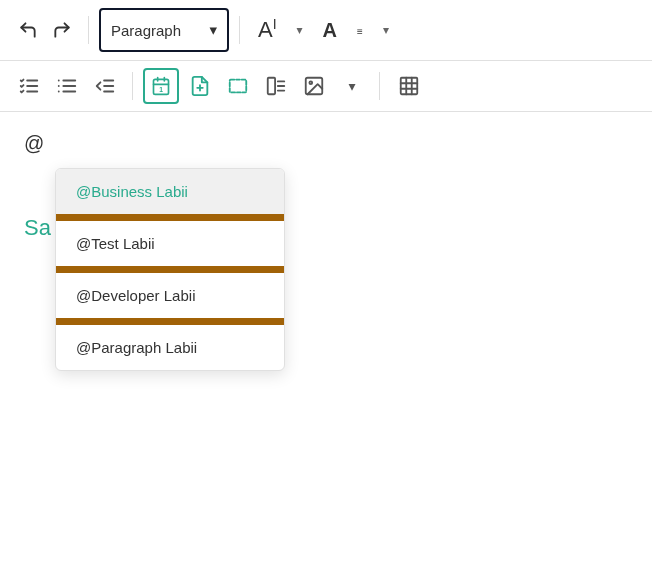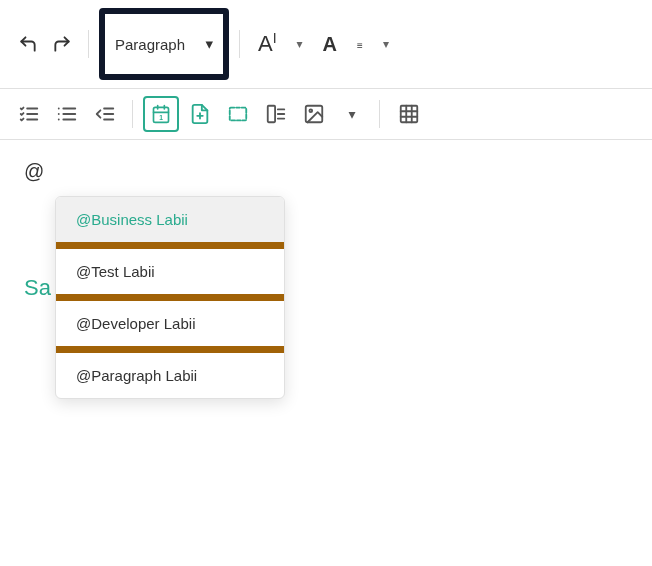--- a/index.html
+++ b/index.html
@@ -43,22 +43,22 @@
       padding: 4px 6px;
       border-radius: 4px;
       color: #333;
       font-size: 14px;
     }
 
     .paragraph-dropdown {
       display: flex;
       align-items: center;
       gap: 18px;
-      padding: 21px 10px;
-      border: 6px solid #0f172a;
+      padding: 11px 10px;
+      border: 2px solid #0f172a;
       border-radius: 4px;
       cursor: pointer;
       font-size: 15px;
       color: #333;
       background: #fff;
       min-width: 130px;
     }
 
     .font-size-btn {
       display: flex;
@@ -293,16 +293,16 @@
       <span>@Test Labii</span>
     </div>
     <div class="mention-item" style="color:#333;">
       <span>@Developer Labii</span>
     </div>
     <div class="mention-item" style="color:#333;">
       <span>@Paragraph Labii</span>
     </div>
   </div>
 
-  <div style="margin-top: 92px;">
+  <div style="margin-top: 60px;">
     <span class="sa-text">Sa</span>
   </div>
 </div>
 
 </body></html>

